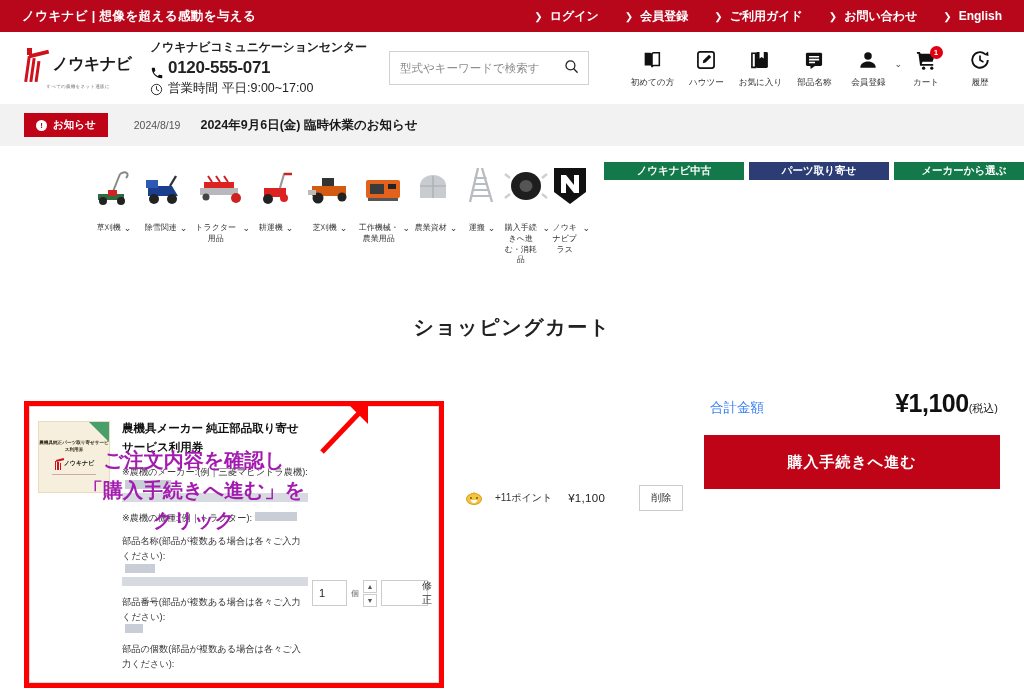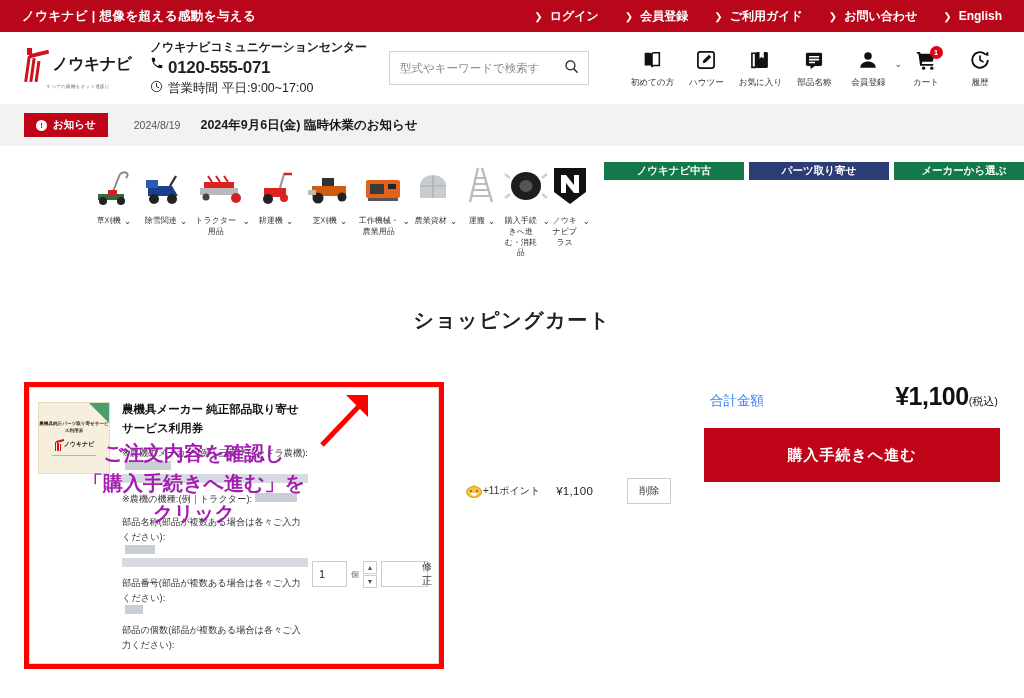--- a/index.html
+++ b/index.html
@@ -35,21 +35,21 @@
   .logo-mark i:nth-child(1) { width: 3px; height: 26px; left: 2px;  top: 8px; transform: rotate(8deg); }
   .logo-mark i:nth-child(2) { width: 3px; height: 24px; left: 7px;  top: 10px; transform: rotate(8deg); }
   .logo-mark i:nth-child(3) { width: 3px; height: 21px; left: 12px; top: 13px; transform: rotate(8deg); }
   .logo-mark i:nth-child(4) { width: 20px; height: 4px; left: 5px;  top: 4px; transform: rotate(-14deg); }
   .logo-mark i:nth-child(5) { width: 5px;  height: 7px; left: 3px;  top: 0px; }
   .logo-text { font-size: 16px; font-weight: bold; color: #1a1a1a; letter-spacing: -.5px; }
   .logo-sub { font-size: 4.6px; color: #777; margin-top: 2px; letter-spacing: .2px; }
 
   .contact { margin-left: 18px; font-size: 12px; color: #222; line-height: 1.42; }
   .contact-title { font-size: 12px; font-weight: bold; letter-spacing: -.2px; }
-  .contact-row { display: flex; align-items: flex-start; gap: 4px; }
+  .contact-row { display: flex; align-items: flex-end; gap: 4px; }
   .phone-num { font-size: 17px; font-weight: bold; letter-spacing: -.3px; }
   .hours { font-size: 12.5px; }
   .ico-inline { width: 14px; height: 14px; display: inline-block; flex: none; }
 
   .search-wrap { margin-left: 22px; }
   .search-box {
     width: 200px; height: 34px; border: 1px solid #d2d2d2; background: #fff;
     display: flex; align-items: center; padding: 0 8px 0 10px;
   }
   .search-box input {
@@ -81,35 +81,35 @@
   }
   .notice-date { font-size: 10.5px; color: #555; margin-left: 26px; }
   .notice-text { font-size: 12.5px; font-weight: bold; color: #1a1a1a; margin-left: 20px; }
 
   
   .catnav { display: flex; align-items: flex-start; padding: 14px 20px 0 88px; gap: 0; }
   .cat {
     width: 66px; display: flex; flex-direction: column; align-items: center; cursor: pointer;
   }
   .cat-img { height: 46px; display: flex; align-items: flex-end; justify-content: center; }
-  .cat-label-row { display: flex; align-items: flex-start; justify-content: center; gap: 3px; margin-top: 10px; width: 100%; }
+  .cat-label-row { display: flex; align-items: flex-start; justify-content: center; gap: 3px; margin-top: 17px; width: 100%; }
   .cat-label { font-size: 8px; color: #333; text-align: center; line-height: 1.35; }
   .cat-caret { font-size: 9px; color: #333; line-height: 1; margin-top: 1px; }
   .cat-btns { margin-left: 14px; display: flex; flex-direction: row; gap: 5px; padding-top: 2px; }
   .cat-btn {
     width: 140px; height: 18px; display: flex; align-items: center; justify-content: center;
     color: #fff; font-size: 10.5px; font-weight: bold; cursor: pointer;
   }
 
   
   .page-title { text-align: center; font-size: 20px; font-weight: bold; margin-top: 48px; letter-spacing: 1.5px; }
 
   .cart-layout { display: flex; padding: 0 24px; margin-top: 48px; gap: 0; align-items: flex-start; }
 
-  .cart-item-outer { border: 5px solid #ff0000; width: 420px; position: relative; }
+  .cart-item-outer { border: 5px solid #ff0000; width: 420px; position: relative; margin-top: 12px; }
   .cart-item { background: #fff; border: 1px solid #ddd; display: flex; padding: 12px 10px 10px 8px; min-height: 212px; }
   .thumb-col { width: 78px; flex: none; padding-top: 2px; }
   .thumb {
     width: 72px; height: 72px; background: #f6efdd; border: 1px solid #e8dcbd;
     position: relative; overflow: hidden; display: flex; flex-direction: column;
     align-items: center; justify-content: center; gap: 4px;
   }
   .thumb .corner { position: absolute; top: 0; right: 0; width: 0; height: 0;
     border-top: 20px solid #4a9e6a; border-left: 20px solid transparent; }
   .thumb-txt { font-size: 4.6px; color: #3a2f1a; text-align: center; line-height: 1.5; font-weight: bold; }
@@ -557,21 +557,21 @@
           <div class="spinner">
             <div>▲</div>
             <div>▼</div>
           </div>
           <div class="fix-btn">修正</div>
         </div>
       </div>
     </div>
 
     <div class="pt-price-col">
-      <div style="display:flex;align-items:center;gap:1px">
+      <div style="display:flex;align-items:center;gap:13px">
         <span class="coin">
           <span class="c-crown"></span>
             <span class="c-body"></span>
           <span class="c-eye l"></span>
             <span class="c-eye r"></span>
             <span class="c-mouth"></span>
         </span>
         <span class="pt-text">+11ポイント</span>
       </div>
       <span class="price-text">¥1,100</span>

